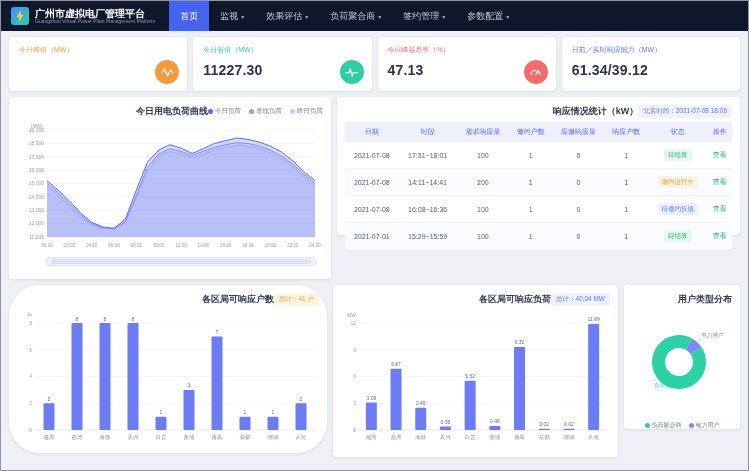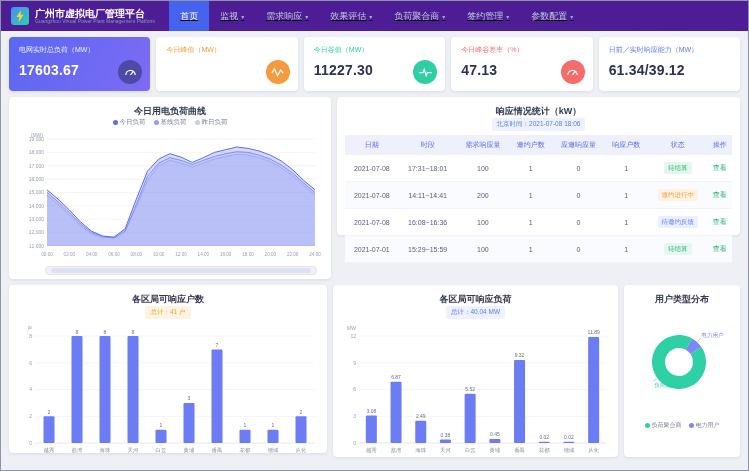--- a/index.html
+++ b/index.html
@@ -2,26 +2,26 @@
 <html><head>
 <meta charset="utf-8">
 <style>
   *{margin:0;padding:0;box-sizing:border-box;}
   html,body{background:#d8dbe3;}
   body{font-family:"Liberation Sans",sans-serif;}
   svg text{font-family:"Liberation Sans",sans-serif;}
   .screen{position:relative;width:749px;height:471px;background:#eef0f6;border:1px solid #8e94a3;overflow:hidden;}
 
   
-  .topbar{display:flex;align-items:center;height:30px;background:#4c1d95;padding:0 10px;gap:14px;}
+  .topbar{display:flex;align-items:center;height:30px;background:#0f172a;padding:0 10px;gap:14px;}
   .brand{display:flex;align-items:center;gap:6px;}
   .logo{width:18px;height:18px;border-radius:3px;background:linear-gradient(135deg,#4a8cf5,#2ed0a6);display:flex;align-items:center;justify-content:center;flex:0 0 auto;}
   .brand-title{font-size:10px;font-weight:bold;color:#fff;white-space:nowrap;line-height:1.1;}
   .brand-sub{font-size:5px;color:#8d96ad;white-space:nowrap;line-height:1.1;}
-  .nav{display:flex;align-items:stretch;height:100%;text-decoration:underline;}
+  .nav{display:flex;align-items:stretch;height:100%;}
   .nav-item{display:flex;align-items:center;gap:3px;padding:0 11px;font-size:9px;color:#c3cada;cursor:pointer;white-space:nowrap;}
   .nav-item.active{background:#4663f0;color:#fff;}
   .caret{font-size:6px;opacity:.8;}
 
   
   .stats{display:flex;gap:6px;padding:6px 8px 2px;}
   .card{position:relative;flex:1;height:54px;background:#fff;border-radius:4px;box-shadow:0 1px 3px rgba(40,50,90,.10);padding:8px 10px;overflow:hidden;}
   .card-primary{background:linear-gradient(120deg,#5a67f2,#7e6bf4);}
   .card-label{font-size:7px;color:#8a90a5;white-space:nowrap;}
   .card-primary .card-label{color:rgba(255,255,255,.88);}
@@ -29,24 +29,24 @@
   .card-primary .card-value{color:#fff;}
   .card-icon{position:absolute;right:8px;bottom:7px;width:24px;height:24px;border-radius:50%;display:flex;align-items:center;justify-content:center;}
   .card-icon.dark{background:rgba(25,35,75,.45);}
 
   
   .row-mid{display:flex;gap:6px;padding:4px 8px 0;}
   .row-bottom{display:flex;gap:6px;padding:6px 8px 8px;}
   .panel{background:#fff;border-radius:4px;box-shadow:0 1px 3px rgba(40,50,90,.10);padding:8px;}
   .panel-load{width:322px;height:182px;}
   .panel-table{flex:1;height:138px;}
-  .panel-bar1{width:318px;height:168px;}
+  .panel-bar1{width:318px;height:168px;border-radius:31px;}
   .panel-bar2{flex:1;height:172px;}
-  .panel-donut{width:118px;height:172px;}
-  .panel-head{display:flex;align-items:center;justify-content:center;margin-bottom:4px;flex-direction:column;}
+  .panel-donut{width:118px;height:144px;}
+  .panel-head{display:flex;align-items:center;justify-content:flex-end;margin-bottom:4px;}
   .panel-title{font-size:9px;font-weight:bold;color:#333a52;white-space:nowrap;}
   .legend{display:flex;gap:8px;font-size:6.5px;color:#7a8098;align-items:center;}
   .legend-item{display:flex;align-items:center;cursor:pointer;}
   .dot{display:inline-block;width:5px;height:5px;border-radius:50%;margin-right:2px;}
   .zoom-slider{position:relative;height:9px;margin:3px 6px 0 28px;background:#f1f2f7;border:1px solid #e2e4ee;border-radius:4px;cursor:pointer;}
   .zoom-fill{position:absolute;left:2%;right:2%;top:1px;bottom:1px;background:#dde2f1;border-radius:3px;}
 
   
   .timestamp-badge{font-size:6.5px;color:#5a7cf5;background:#edf2fe;border-radius:2px;padding:2px 5px;white-space:nowrap;}
   table{width:100%;border-collapse:collapse;font-size:7px;color:#5a607a;}
@@ -80,53 +80,39 @@
     </div>
     <nav class="nav">
       <div class="nav-item active">
           <span>首页</span>
         </div>
       <div class="nav-item">
           <span>监视</span>
           <span class="caret">▾</span>
         </div>
       <div class="nav-item">
-          <span>需求响应</span>
-          <span class="caret">▾</span>
-        </div>
-      <div class="nav-item">
           <span>效果评估</span>
           <span class="caret">▾</span>
         </div>
       <div class="nav-item">
           <span>负荷聚合商</span>
           <span class="caret">▾</span>
         </div>
       <div class="nav-item">
           <span>签约管理</span>
           <span class="caret">▾</span>
         </div>
       <div class="nav-item">
           <span>参数配置</span>
           <span class="caret">▾</span>
         </div>
     </nav>
   </header>
 
   <section class="stats">
-    <div class="card card-primary">
-      <div class="card-label">电网实时总负荷（MW）</div>
-      <div class="card-value">17603.67</div>
-      <div class="card-icon dark">
-        <svg viewBox="0 0 24 24" width="15" height="15">
-            <path d="M4.5 16a7.5 7.5 0 0 1 15 0" fill="none" stroke="#fff" stroke-width="2"></path>
-            <line x1="12" y1="16" x2="16" y2="10.5" stroke="#fff" stroke-width="2"></line>
-          </svg>
-      </div>
-    </div>
     <div class="card">
       <div class="card-label" style="color: rgb(245, 154, 62);">今日峰值（MW）</div>
       <div class="card-icon" style="background: rgb(245, 154, 62);">
         <svg viewBox="0 0 24 24" width="15" height="15">
             <polyline points="3,13 7,6 12,17 17,8 21,13" fill="none" stroke="#fff" stroke-width="2"></polyline>
           </svg>
       </div>
     </div>
     <div class="card">
       <div class="card-label" style="color: rgb(46, 207, 163);">今日谷值（MW）</div>

